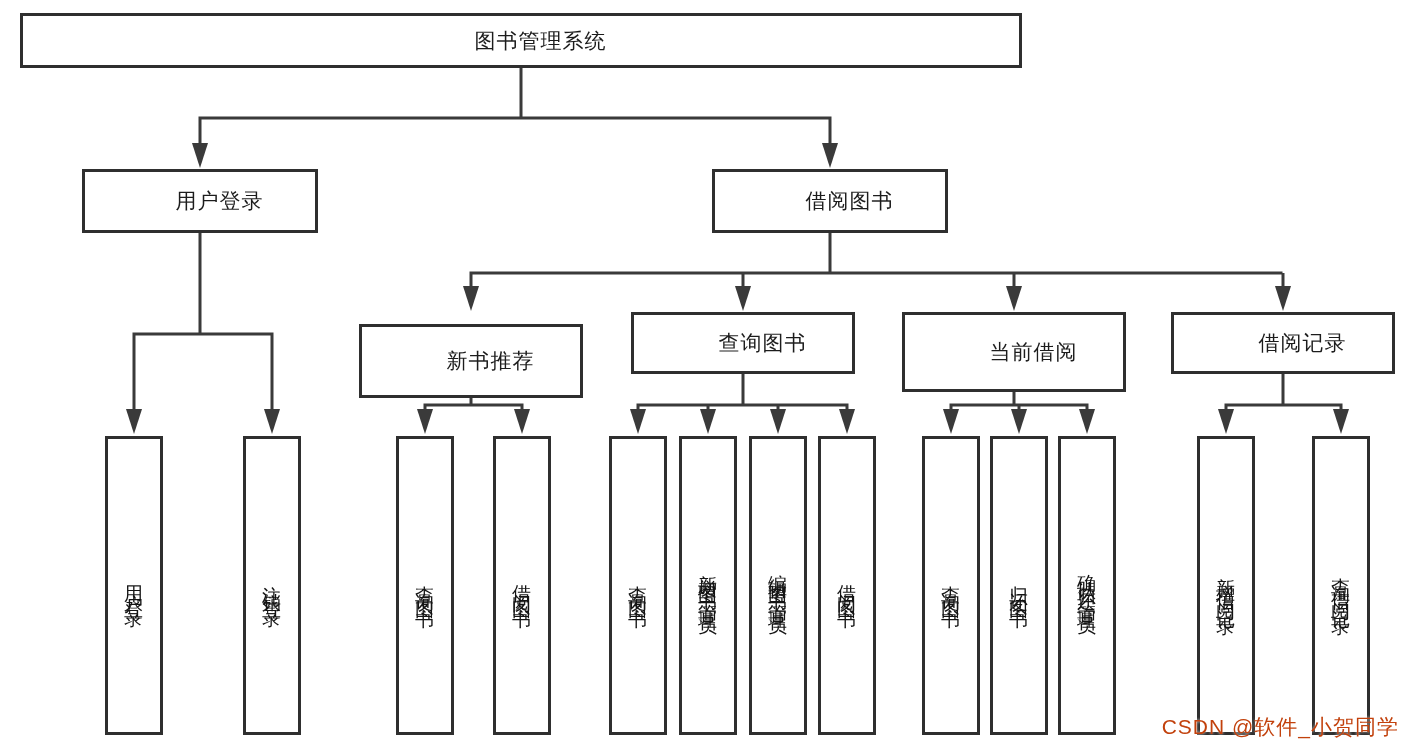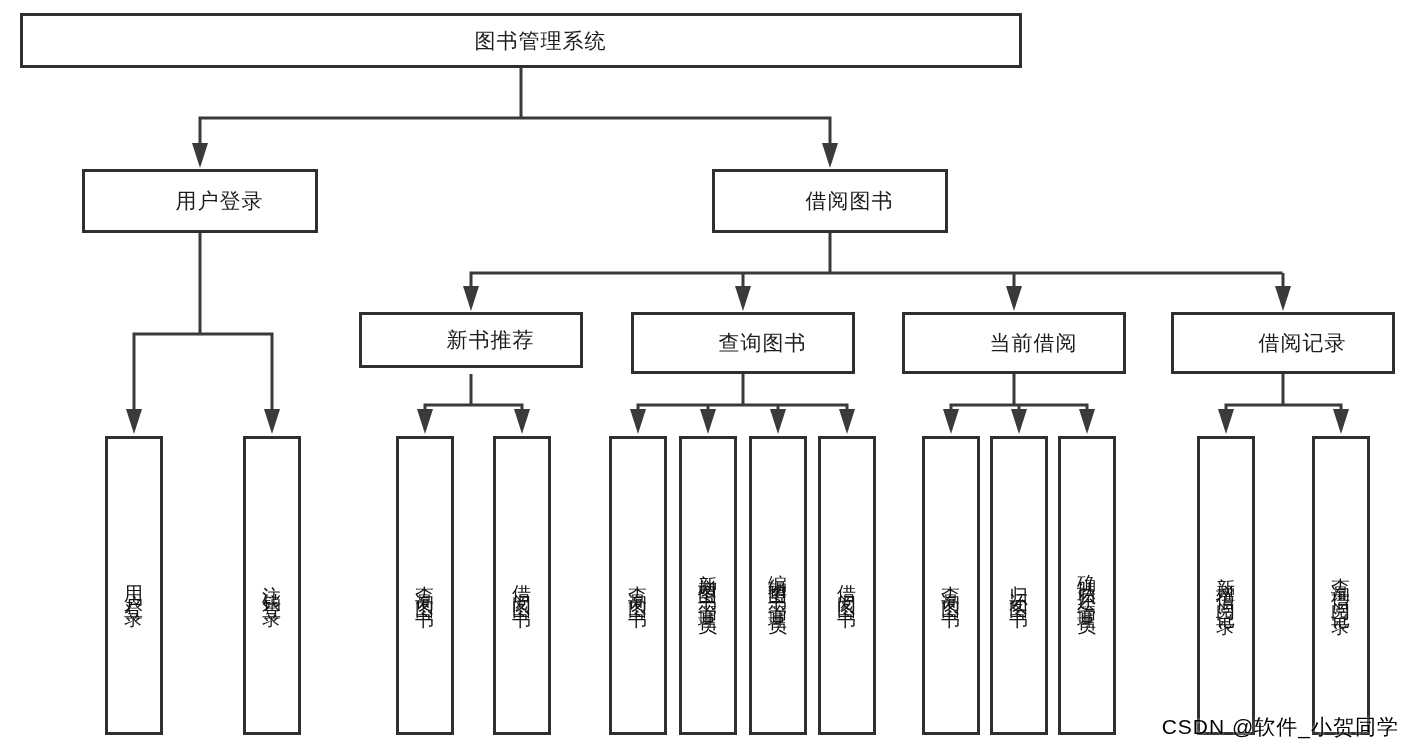--- a/index.html
+++ b/index.html
@@ -119,23 +119,23 @@
       <polygon points="1218,409 1234,409 1226,434"></polygon>
       <polygon points="1333,409 1349,409 1341,434"></polygon>
     </g>
   </svg>
 
   <div class="box" style="left:20px; top:13px; width:1002px; height:55px;">图书管理系统</div>
 
   <div class="box" style="left:82px; top:169px; width:236px; height:64px;">用户登录</div>
   <div class="box" style="left:712px; top:169px; width:236px; height:64px;">借阅图书</div>
 
-  <div class="box" style="left:359px; top:312px; width:224px; height:56px;">新书推荐</div>
+  <div class="box" style="left:359px; top:324px; width:224px; height:74px;">新书推荐</div>
   <div class="box" style="left:631px; top:312px; width:224px; height:62px;">查询图书</div>
-  <div class="box" style="left:902px; top:312px; width:224px; height:62px;">当前借阅</div>
+  <div class="box" style="left:902px; top:312px; width:224px; height:80px;">当前借阅</div>
   <div class="box" style="left:1171px; top:312px; width:224px; height:62px;">借阅记录</div>
 
   <div class="leaf" style="left:105px;">
     <span class="vtext">用户登录</span>
   </div>
   <div class="leaf" style="left:243px;">
     <span class="vtext">注销登录</span>
   </div>
 
   <div class="leaf" style="left:396px;">
@@ -168,15 +168,15 @@
     <span class="vtext" style="letter-spacing:6px;">确认归还（管理员）</span>
   </div>
 
   <div class="leaf" style="left:1197px;">
     <span class="vtext">新增借阅记录</span>
   </div>
   <div class="leaf" style="left:1312px;">
     <span class="vtext">查询借阅记录</span>
   </div>
 
-  <div class="watermark" style="color: #000000;">CSDN @软件_小贺同学</div>
+  <div class="watermark" style="color: #c2410c;">CSDN @软件_小贺同学</div>
 
 </div>
 
 </body></html>

